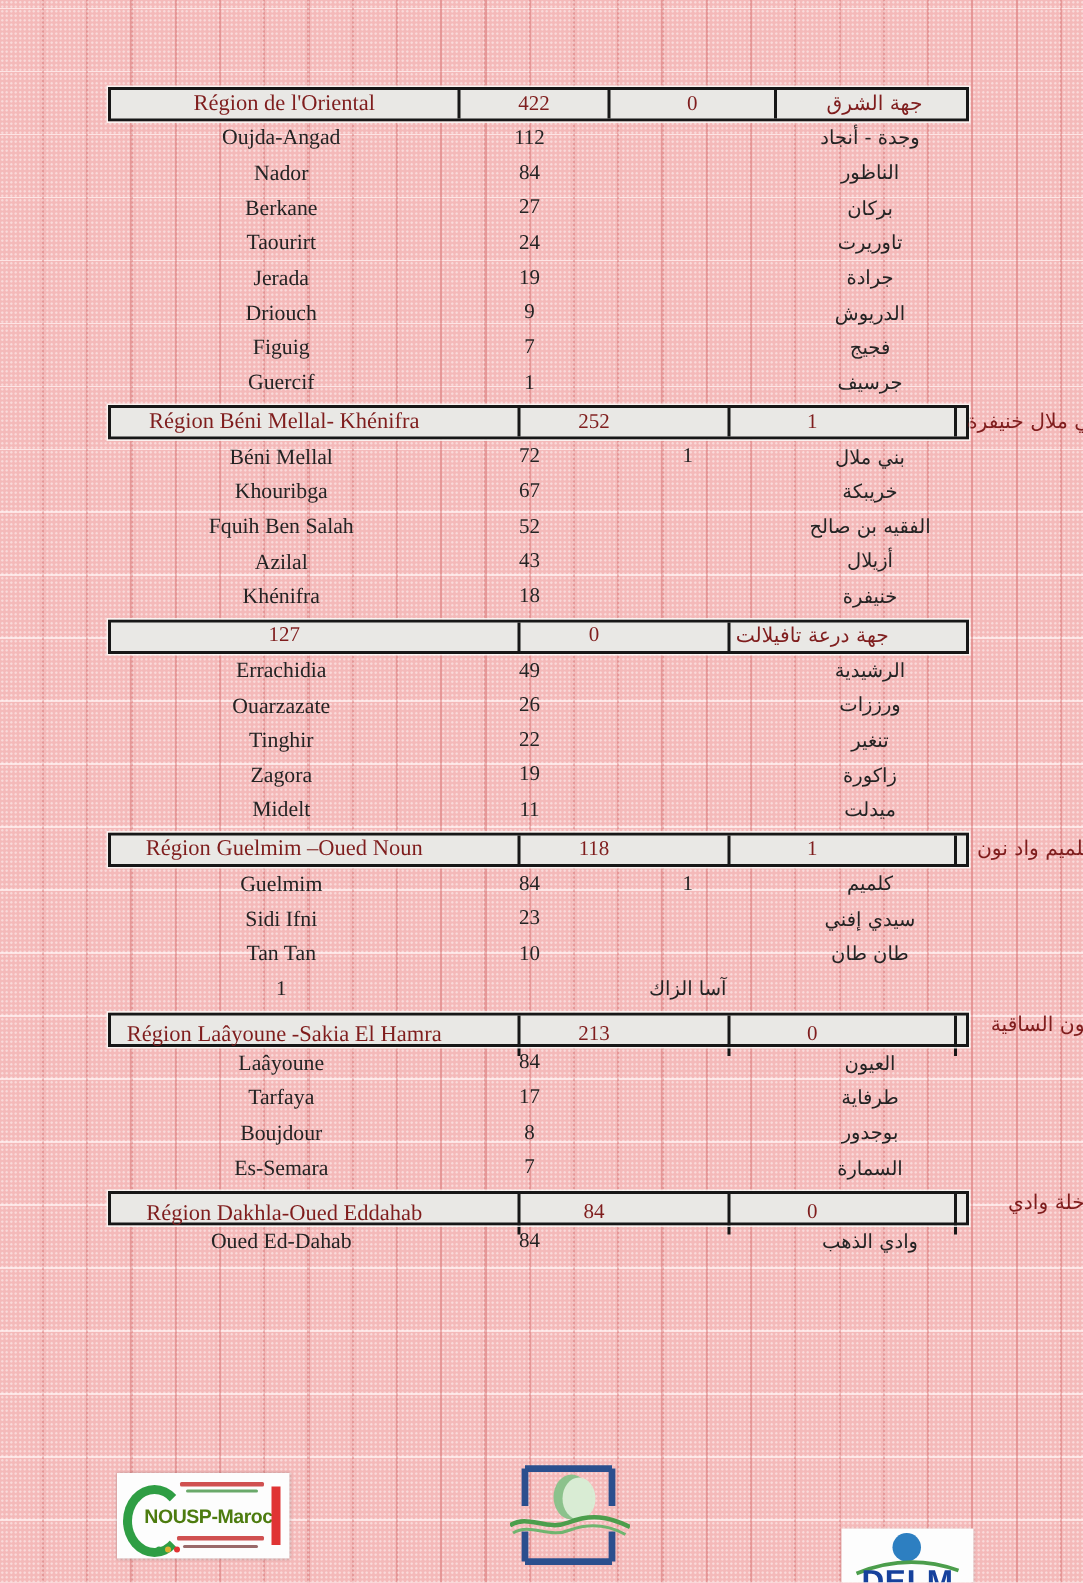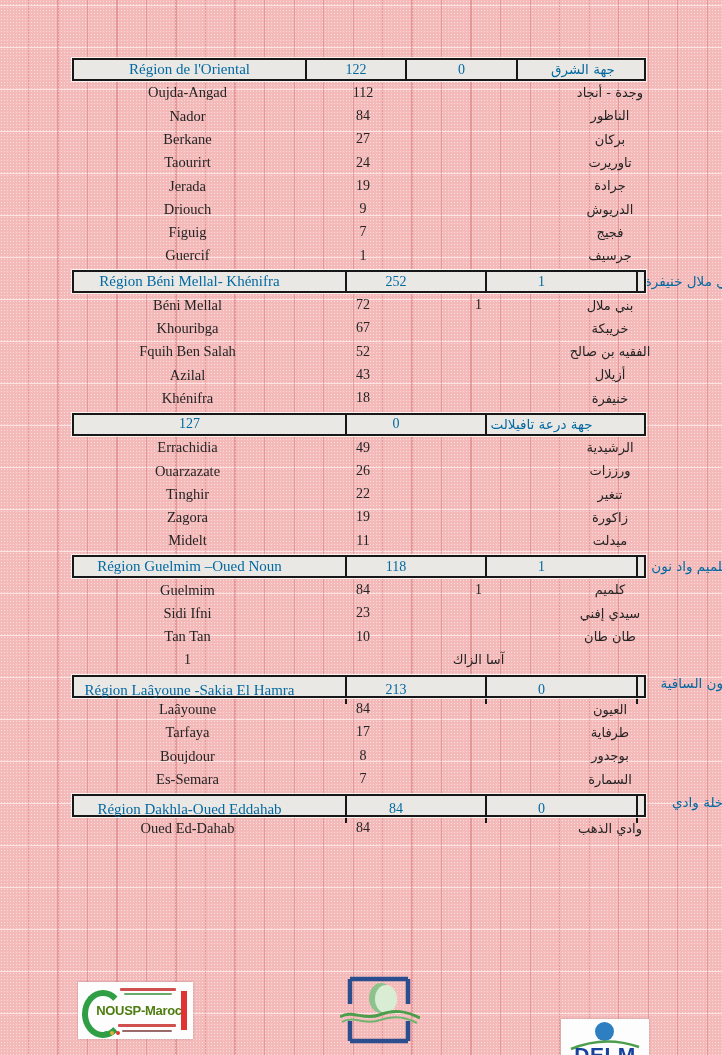--- a/index.html
+++ b/index.html
@@ -25,30 +25,29 @@
     height:23px;
     background:#e9e8e5;
     border:2px solid #171717;
     outline:1px solid rgba(252,250,248,.85);
     box-sizing:border-box;
     align-items:stretch;
   }
   .sec-header:not(:first-child){margin-top:3px;gap:40px;}
   .sec-header .cell{
     display:flex;align-items:center;justify-content:center;
-    font-size:15px;color:#0369a1;line-height:1;
+    font-size:15px;color:#7f1d1d;line-height:1;
     box-sizing:border-box;
   }
   .sec-header .cell + .cell{border-left:2px solid #171717;}
   .body-row{
     display:grid;
     grid-template-columns:231px 100px 111px 132px;
     height:23.3px;
     align-items:center;
-    gap:10px;
   }
   .body-row .cell{
     display:flex;align-items:center;justify-content:center;
     font-size:14.5px;color:#242424;line-height:1;
   }
   .cell.v1,.cell.v2{font-size:14px;}
   .cell.ar{
     font-family:"DejaVu Sans","DejaVu Serif",sans-serif;
     font-size:13px;
     text-align:right;
@@ -100,21 +99,21 @@
   .delm-l2{position:absolute;left:0;top:56px;width:100%;font-family:"Liberation Sans",sans-serif;font-size:5.5px;font-weight:bold;color:#16419c;}
 </style>
 </head>
 <body>
 
 <div class="page">
 
   <div class="regions-table">
       <div class="sec-header">
         <div class="cell fr">Région de l'Oriental</div>
-        <div class="cell v1">122</div>
+        <div class="cell v1">422</div>
         <div class="cell v2">0</div>
         <div class="cell ar" dir="rtl">جهة الشرق</div>
       </div>
       <div class="body-row">
         <div class="cell fr">Oujda-Angad</div>
         <div class="cell v1">112</div>
         <div class="cell v2"></div>
         <div class="cell ar" dir="rtl">وجدة - أنجاد</div>
       </div>
       <div class="body-row">

